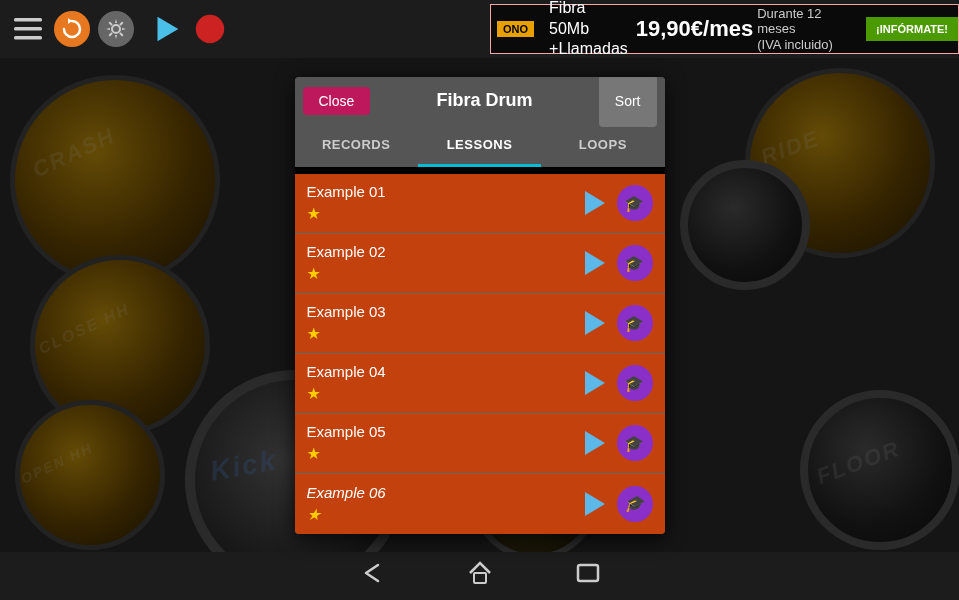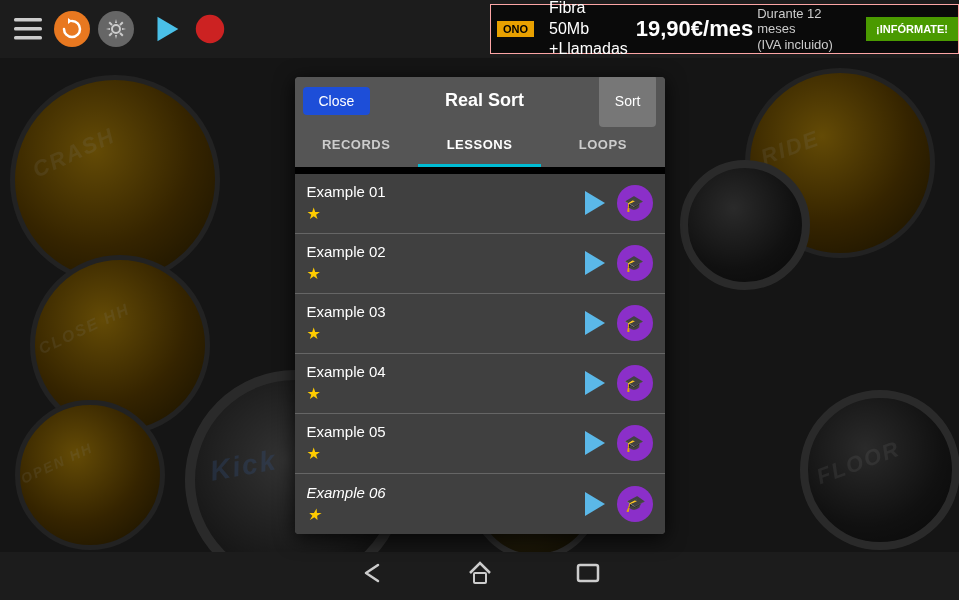--- a/index.html
+++ b/index.html
@@ -126,21 +126,21 @@
     .modal-header {
       background: #555;
       display: flex;
       align-items: center;
       justify-content: space-between;
       padding: 0 8px;
       height: 48px;
     }
 
     .modal-close-btn {
-      background: #1d4ed8;
+      background: #be185d;
       color: #fff;
       border: none;
       border-radius: 4px;
       padding: 6px 16px;
       font-size: 14px;
       cursor: pointer;
     }
 
     .modal-title {
       color: #fff;
@@ -177,21 +177,21 @@
       letter-spacing: 0.5px;
     }
 
     .tab.active {
       color: #fff;
       border-bottom: 3px solid #00bcd4;
     }
 
     
     .modal-list {
-      background: #404040;
+      background: #c2410c;
     }
 
     .list-item {
       display: flex;
       align-items: center;
       justify-content: space-between;
       padding: 8px 12px;
       border-bottom: 1px solid #666;
       min-height: 60px;
     }
@@ -358,21 +358,21 @@
     <div>(IVA incluido)</div>
   </div>
   <button class="ad-btn">¡INFÓRMATE!</button>
 </div>
 
 <div class="modal-overlay">
   <div class="modal">
 
     <div class="modal-header">
       <button class="modal-close-btn">Close</button>
-      <span class="modal-title">Real Sort</span>
+      <span class="modal-title">Fibra Drum</span>
       <button class="modal-sort-btn">Sort</button>
     </div>
 
     <div class="modal-tabs">
       <div class="tab">RECORDS</div>
       <div class="tab active">LESSONS</div>
       <div class="tab">LOOPS</div>
     </div>
 
     <div class="modal-list">

